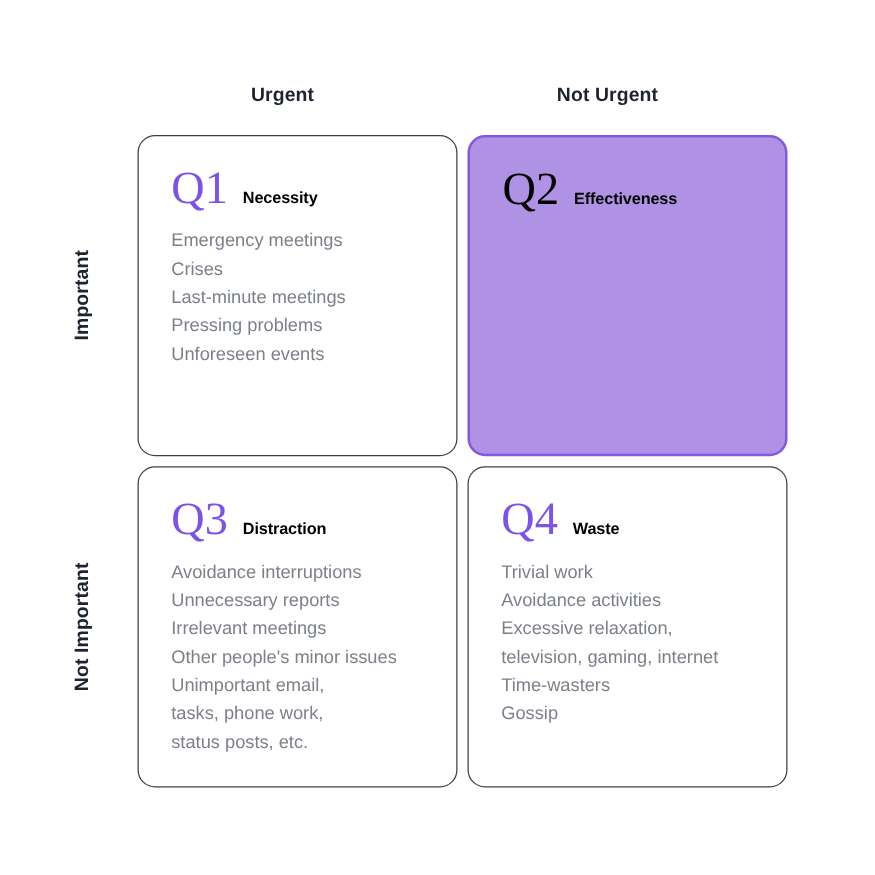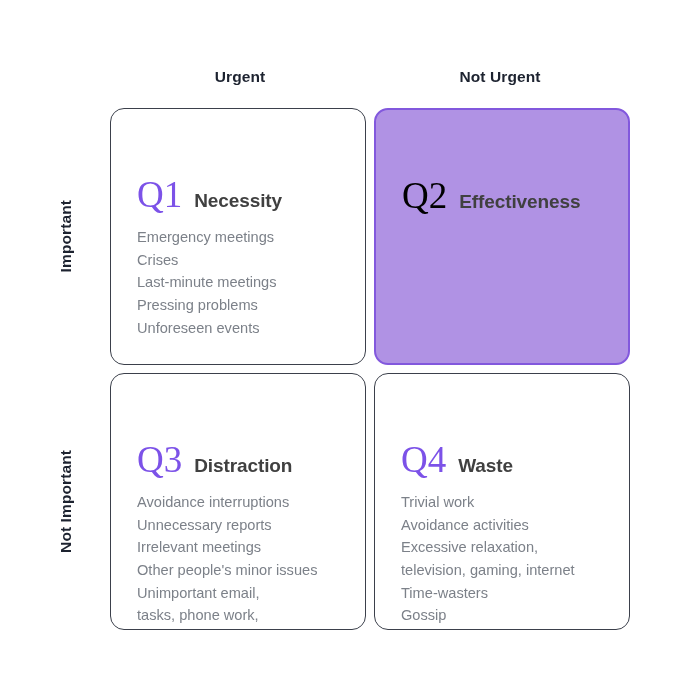--- a/index.html
+++ b/index.html
@@ -17,21 +17,21 @@
   .matrix {
     position: relative;
     width: 700px;
     height: 700px;
     box-sizing: border-box;
   }
 
   
   .col-headers {
     position: absolute;
-    left: 110px;
+    left: 96px;
     top: 68px;
     width: 520px;
     display: flex;
   }
   .col-header {
     flex: 1 1 0;
     text-align: center;
     font-size: 15.5px;
     font-weight: bold;
     color: #1d2330;
@@ -93,28 +93,27 @@
     margin: 0 0 14px 0;
     white-space: nowrap;
   }
   .q-tag {
     font-family: "Liberation Serif", serif;
     font-size: 37px;
     line-height: 0.95;
     color: #7c52e8;
     margin-right: 12px;
     font-weight: normal;
-    margin-top: 44px;
   }
   .card.highlight .q-tag { color: #000000; }
 
   .card-title {
-    font-size: 19px;
+    font-size: 13px;
     font-weight: bold;
-    color: #404040;
+    color: #000000;
     letter-spacing: -0.1px;
   }
 
   .item-list {
     list-style: none;
     margin: 0;
     padding: 0;
   }
   .item-list li {
     font-size: 14.6px;

